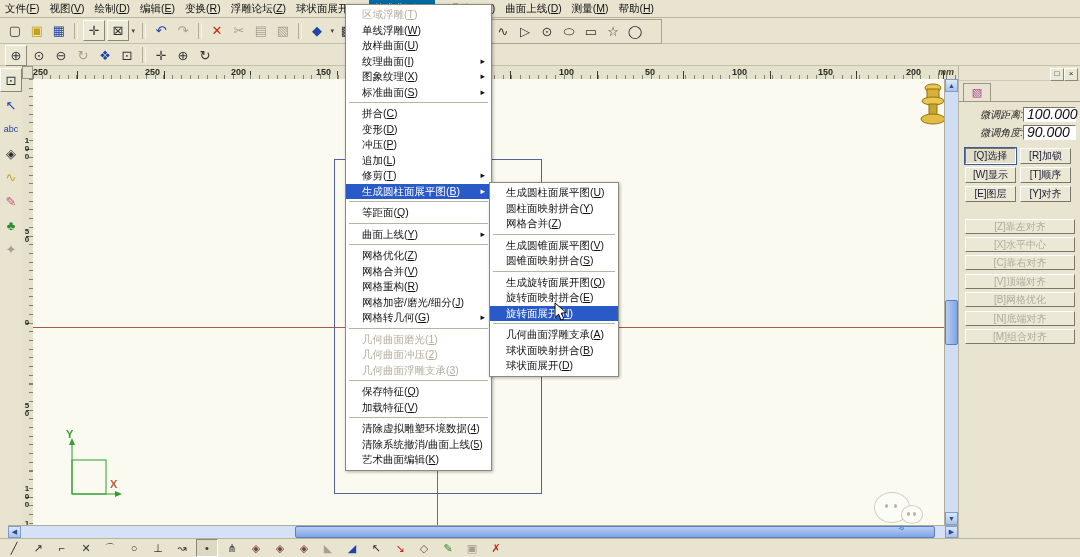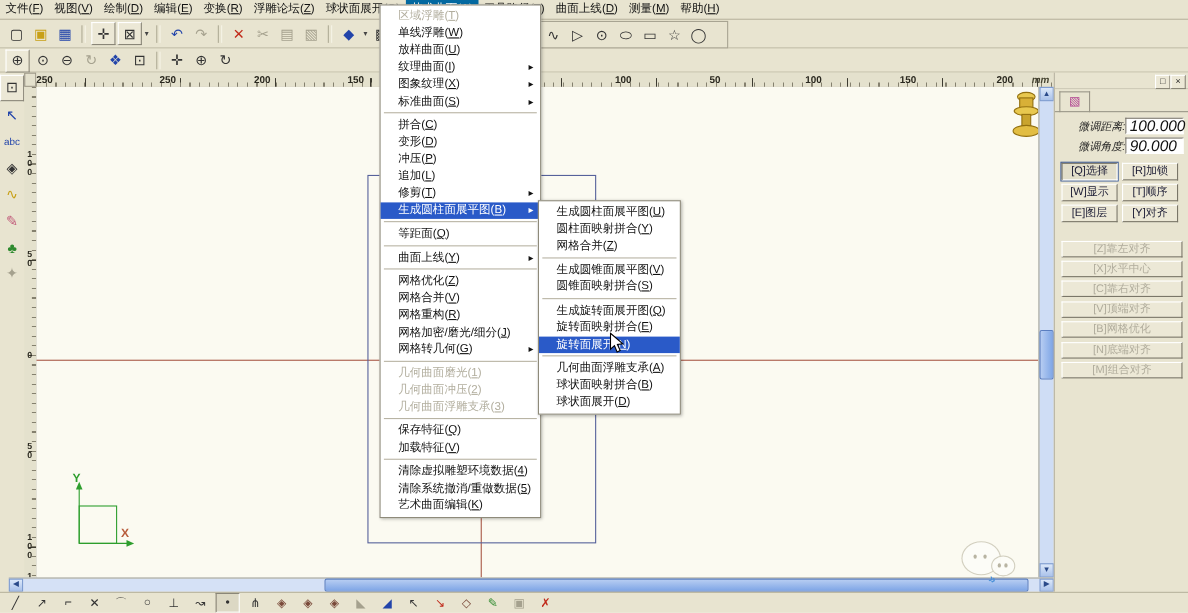--- a/index.html
+++ b/index.html
@@ -482,21 +482,21 @@
       <div class="mi arrow"><span class="t">网格转几何</span><span class="k">(<u>G</u>)</span></div>
       <div class="mi sep"></div>
       <div class="mi disabled"><span class="t">几何曲面磨光</span><span class="k">(<u>1</u>)</span></div>
       <div class="mi disabled"><span class="t">几何曲面冲压</span><span class="k">(<u>2</u>)</span></div>
       <div class="mi disabled"><span class="t">几何曲面浮雕支承</span><span class="k">(<u>3</u>)</span></div>
       <div class="mi sep"></div>
       <div class="mi"><span class="t">保存特征</span><span class="k">(<u>Q</u>)</span></div>
       <div class="mi"><span class="t">加载特征</span><span class="k">(<u>V</u>)</span></div>
       <div class="mi sep"></div>
       <div class="mi"><span class="t">清除虚拟雕塑环境数据</span><span class="k">(<u>4</u>)</span></div>
-      <div class="mi"><span class="t">清除系统撤消/重做数据</span><span class="k">(<u>5</u>)</span></div>
+      <div class="mi"><span class="t">清除系统撤消/曲面上线</span><span class="k">(<u>5</u>)</span></div>
       <div class="mi"><span class="t">艺术曲面编辑</span><span class="k">(<u>K</u>)</span></div>
     </div>
 
   <div class="menu submenu">
 
   <div class="mi"><span class="t">生成圆柱面展平图</span><span class="k">(<u>U</u>)</span></div>
       <div class="mi"><span class="t">圆柱面映射拼合</span><span class="k">(<u>Y</u>)</span></div>
       <div class="mi"><span class="t">网格合并</span><span class="k">(<u>Z</u>)</span></div>
       <div class="mi sep"></div>
       <div class="mi"><span class="t">生成圆锥面展平图</span><span class="k">(<u>V</u>)</span></div>

